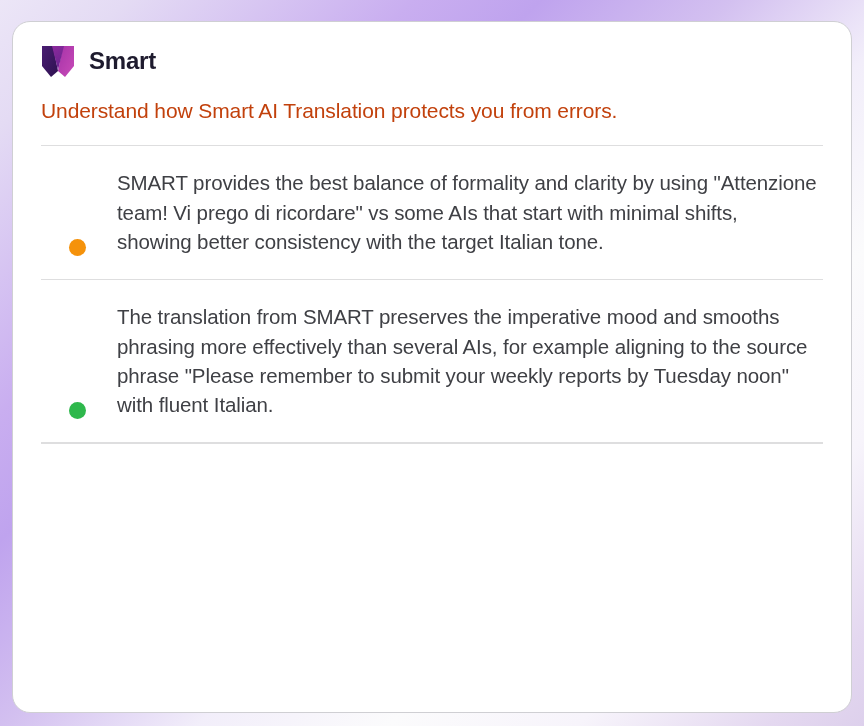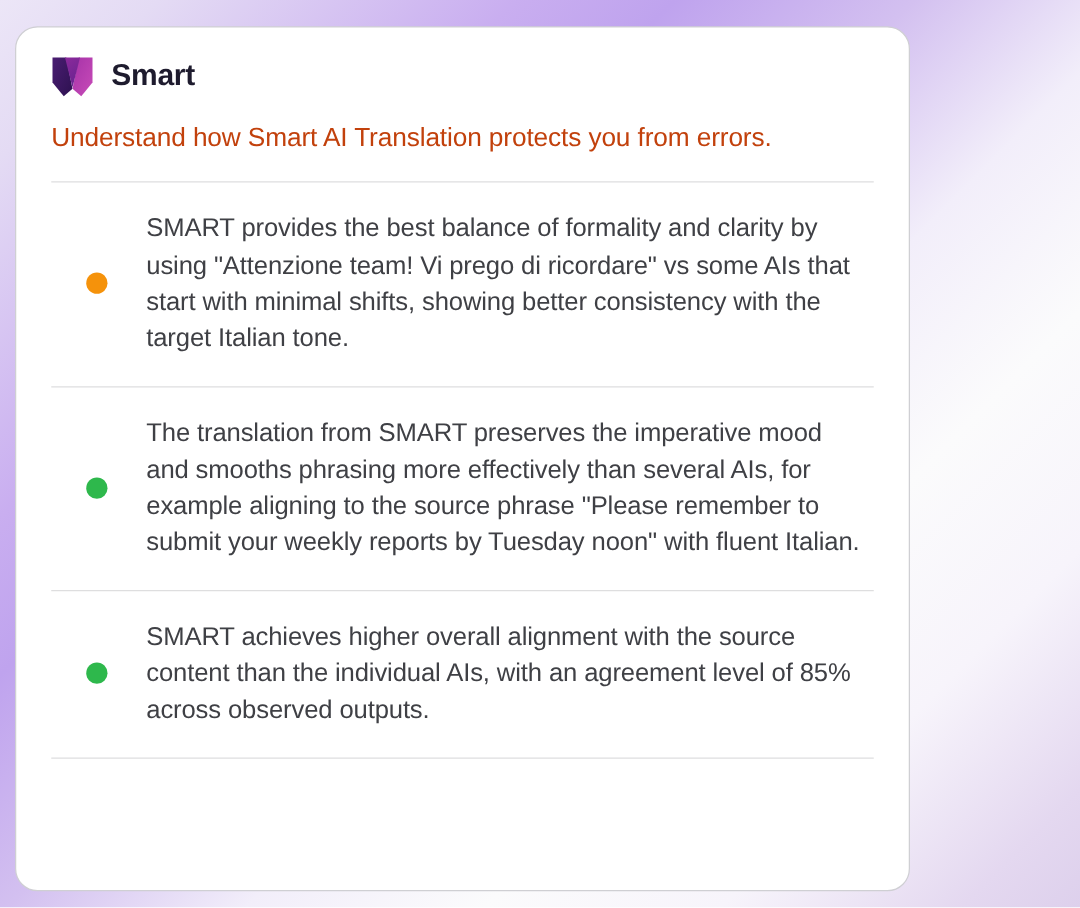--- a/index.html
+++ b/index.html
@@ -32,21 +32,21 @@
         #f7f4fb 82%,
         #e4d8f0 94%,
         #ddd0ec 100%);
   }
 
   
   #insight-card {
     position: absolute;
     left: 12px;
     top: 21px;
-    width: 716px;
+    width: 840px;
     height: 692px;
     box-sizing: border-box;
     background: #ffffff;
     border: 1px solid #cfcfd3;
     border-radius: 18px;
     padding: 0 28px;
     overflow: hidden;
   }
 
   
@@ -82,21 +82,21 @@
   .divider {
     height: 1px;
     background: #dededf;
     margin: 0;
   }
   .divider.first { margin-top: 21px; }
 
   
   .insight-row {
     display: flex;
-    align-items: center;
+    align-items: flex-end;
     gap: 0;
     padding: 22px 0 23px 0;
   }
   .bullet-cell {
     flex: 0 0 76px;
     display: flex;
     justify-content: flex-start;
     align-items: center;
     padding-left: 28px;
     box-sizing: border-box;
@@ -161,23 +161,17 @@
 
     <div class="insight-row">
       <div class="bullet-cell">
         <span class="bullet-dot" style="background:#2eb84c"></span>
       </div>
       <div class="insight-text">The translation from SMART preserves the imperative mood and smooths phrasing more effectively than several AIs, for example aligning to the source phrase "Please remember to submit your weekly reports by Tuesday noon" with fluent Italian.</div>
     </div>
 
     <div class="divider"></div>
 
-    <div class="insight-row">
-      <div class="bullet-cell">
-        <span class="bullet-dot" style="background:#2eb84c"></span>
-      </div>
-      <div class="insight-text">SMART achieves higher overall alignment with the source content than the individual AIs, with an agreement level of 85% across observed outputs.</div>
-    </div>
 
     <div class="divider"></div>
 
   </div>
 </div>
 
 </body></html>

